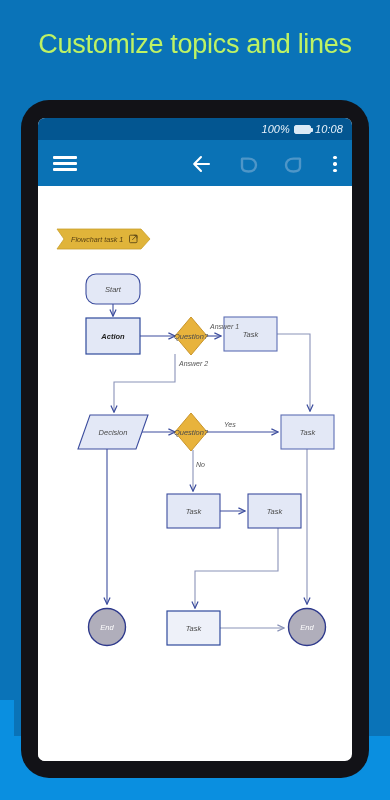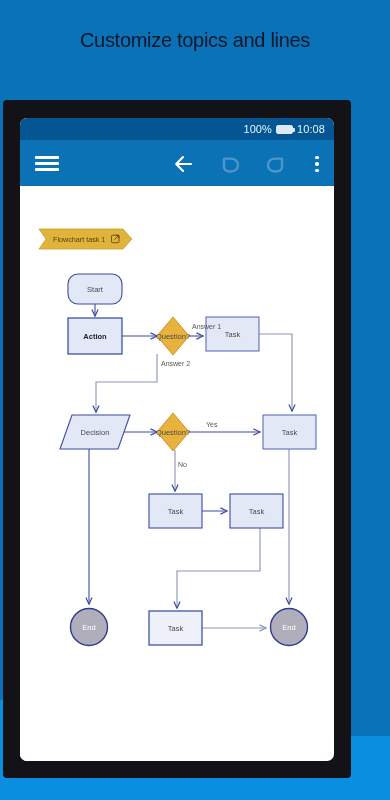--- a/index.html
+++ b/index.html
@@ -38,37 +38,38 @@
     background: #0a8fe0;
   }
 
   
   #promo-title {
     position: absolute;
     left: 0;
     top: 28px;
     width: 390px;
     text-align: center;
-    color: #0f172a;
-    font-size: 20px;
+    color: #bef264;
+    font-size: 27px;
     font-weight: 400;
     letter-spacing: -0.3px;
     line-height: 1.2;
   }
 
   
   #phone-frame {
     position: absolute;
-    left: 3px;
+    left: 21px;
     top: 100px;
     width: 348px;
     height: 678px;
     background: #121217;
-    border-radius: 4px;
+    border-radius: 28px;
     box-sizing: border-box;
+    font-style: italic;
   }
   #phone-screen {
     position: absolute;
     left: 17px;
     top: 18px;
     width: 314px;
     height: 643px;
     background: #ffffff;
     border-radius: 7px;
     overflow: hidden;

